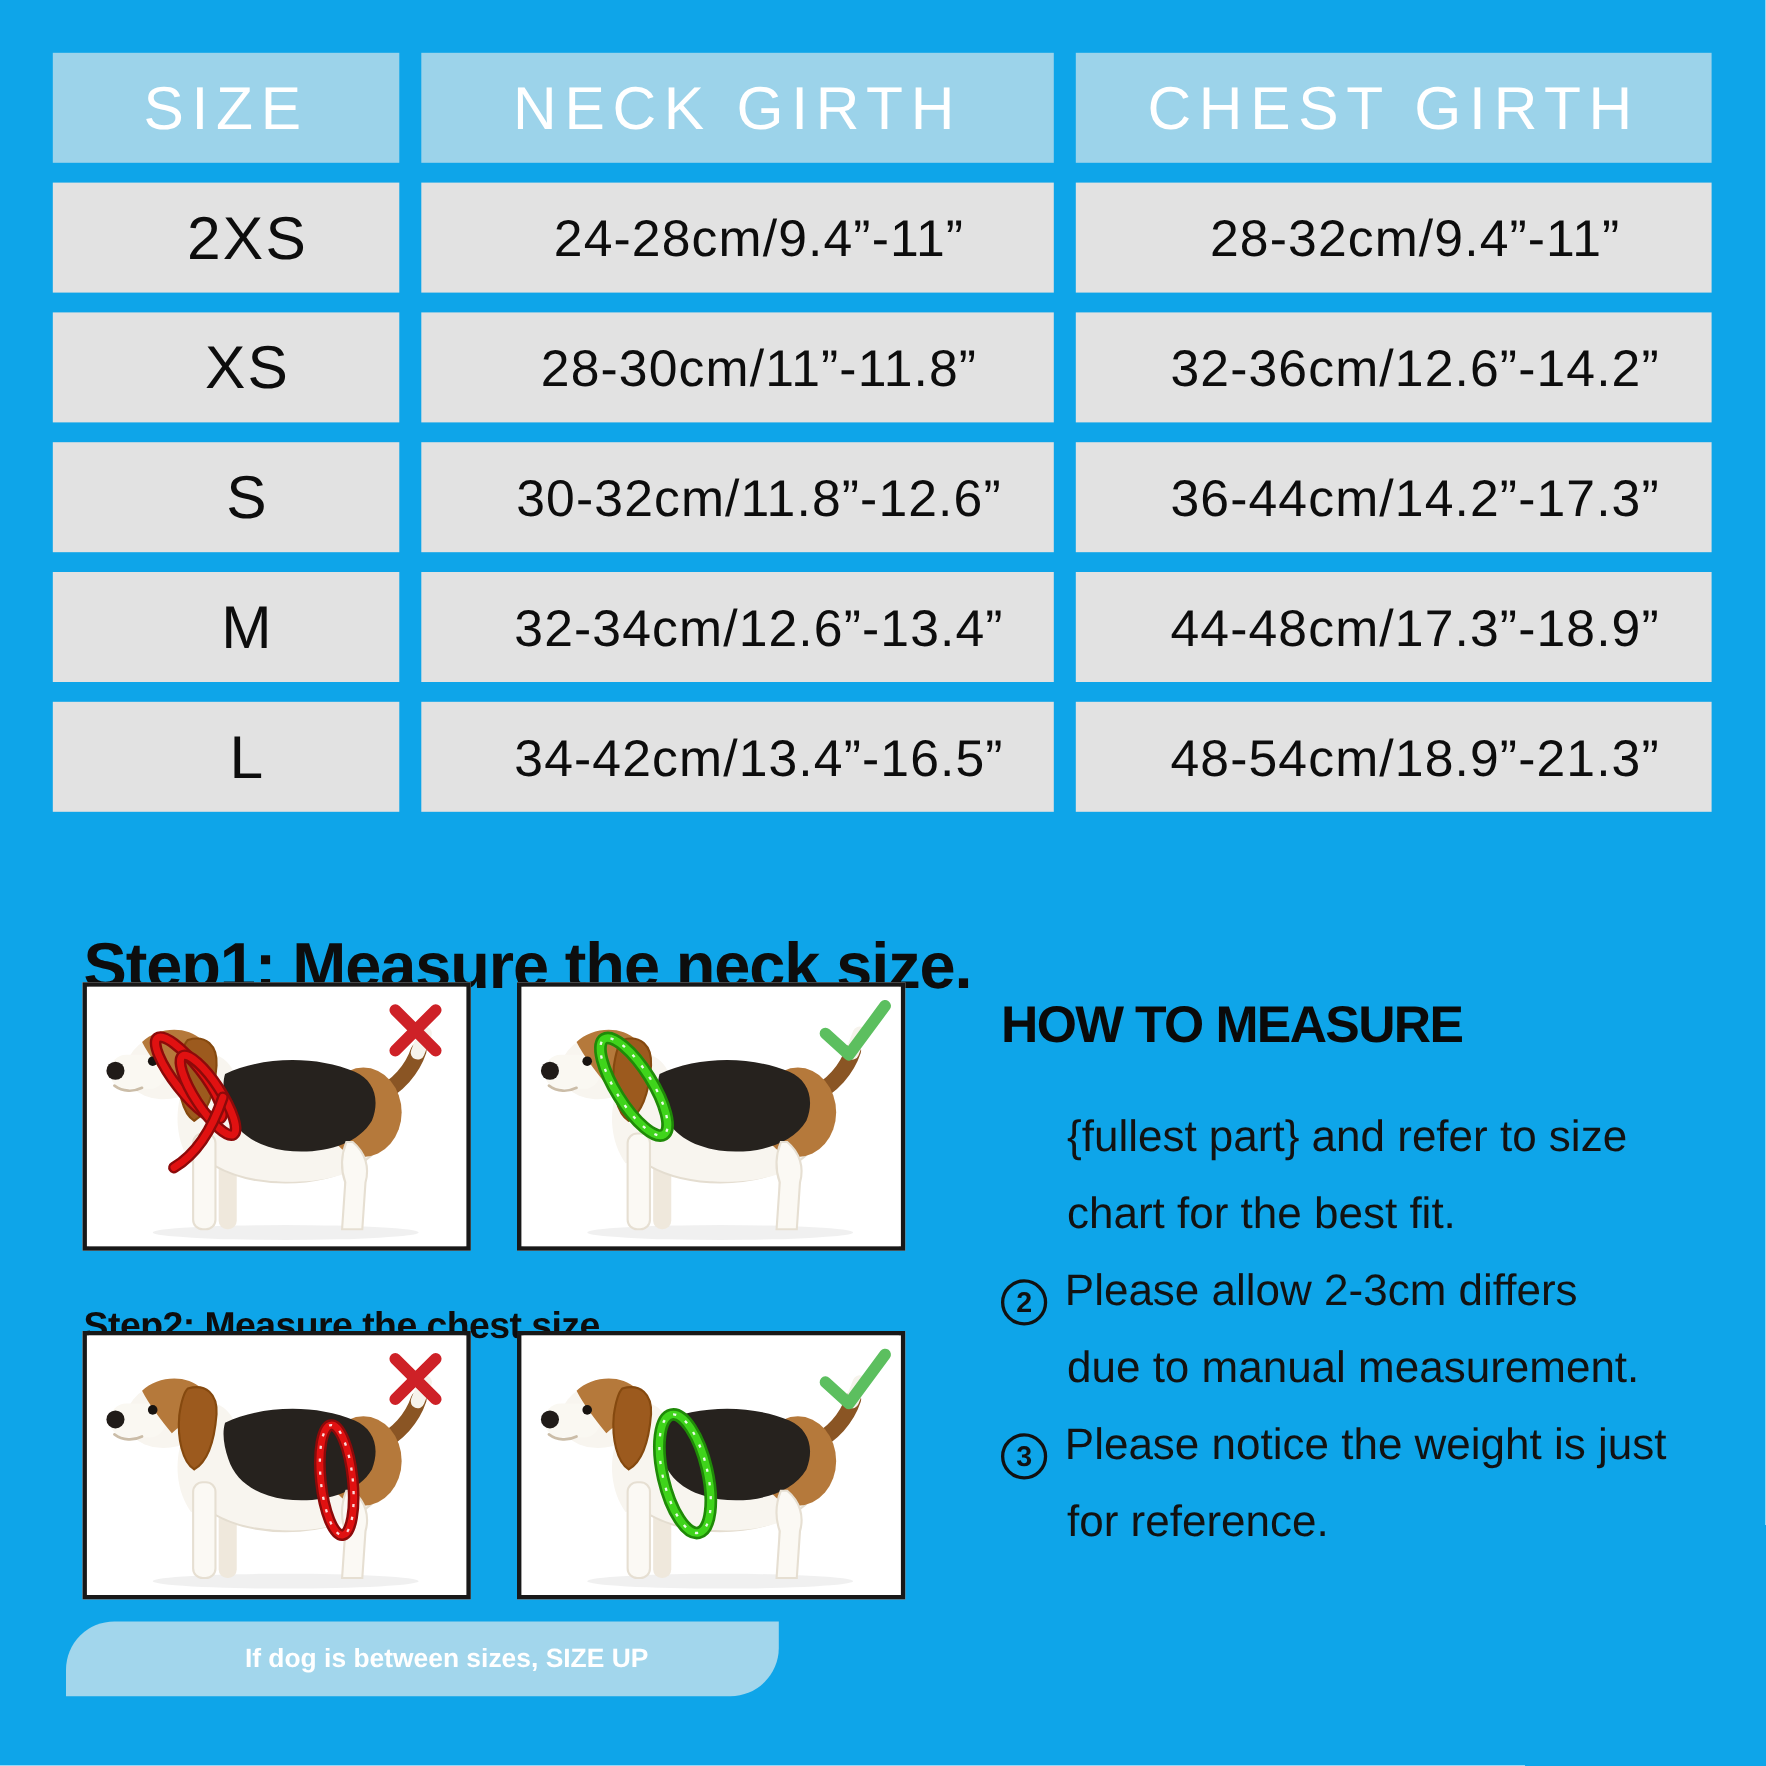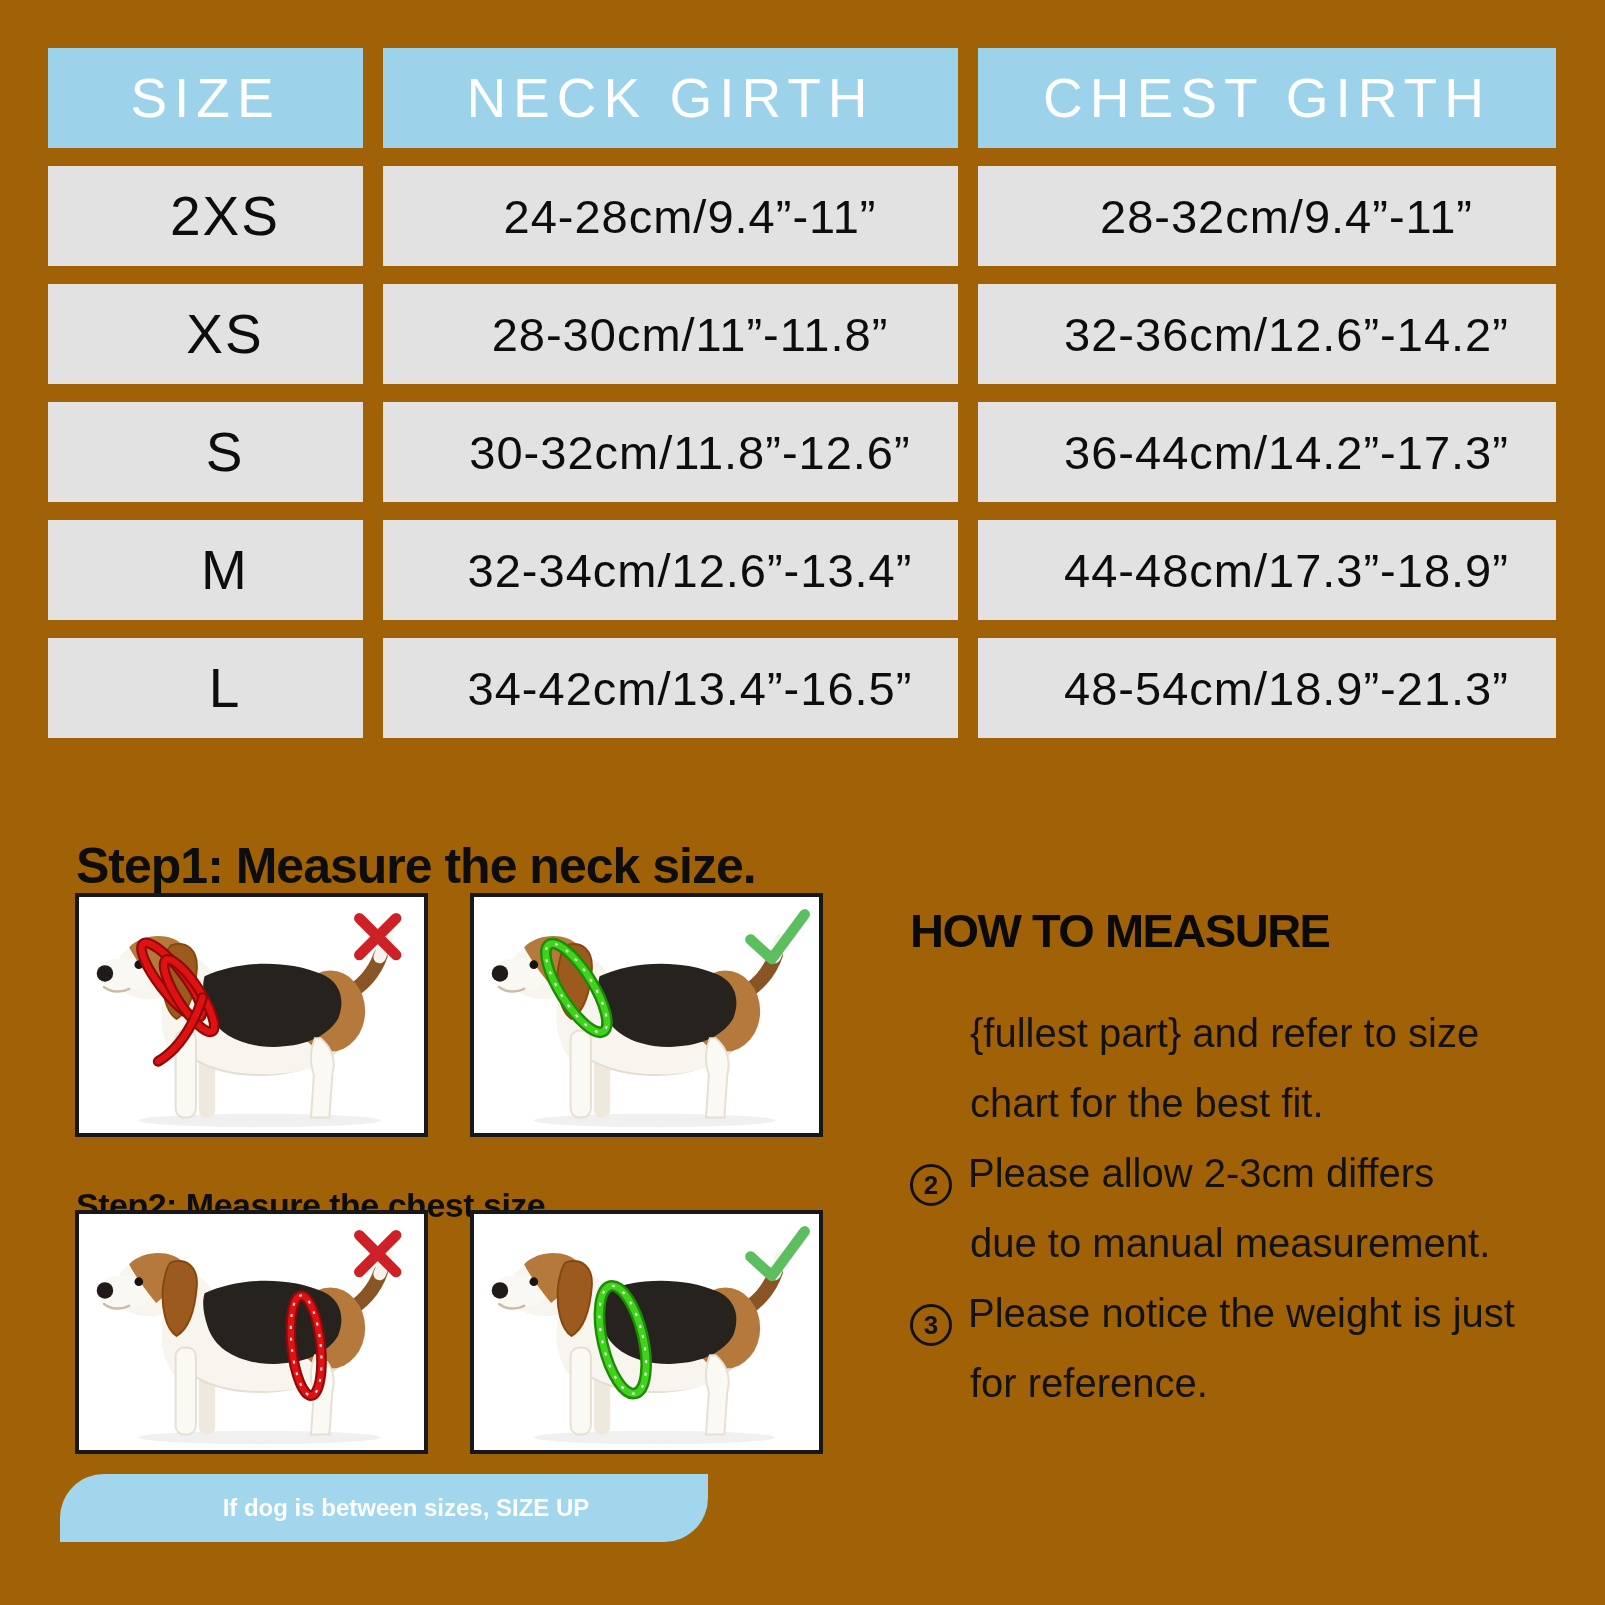--- a/index.html
+++ b/index.html
@@ -1,38 +1,38 @@
 <!DOCTYPE html>
 <html style="--header-blue: #9cd3ea; --row-gray: #e2e2e2; --pill-blue: #a2d6ec; --wrong-red: #ce2127; --right-green: #5cbf5f; --strap-red: #e01111; --strap-red-edge: #8c0a0a; --strap-green: #3fd41b; --strap-green-edge: #1f8a08;"><head>
 <meta charset="utf-8">
 <style>
   html,body{margin:0;padding:0;background:#ffffff;}
   .page{
-    position:relative;width:1605px;height:1605px;background:#a16207;overflow:hidden;
+    position:relative;width:1605px;height:1605px;background:#0ea5e9;overflow:hidden;
     font-family:"Liberation Sans","DejaVu Sans",sans-serif;color:#0d0d0d;
   }
   
   .size-table{
     position:absolute;left:48px;top:48px;
     display:grid;grid-template-columns:315px 575px 578px;
     column-gap:20px;row-gap:18px;
   }
   .th{
     height:100px;background:var(--header-blue,#9cd3ea);color:#ffffff;
     display:flex;align-items:center;justify-content:center;
     font-size:55px;letter-spacing:7px;font-weight:400;
   }
   .td{
     height:100px;background:var(--row-gray,#e2e2e2);
     display:flex;align-items:center;justify-content:center;
     font-size:47px;letter-spacing:1px;white-space:nowrap;padding-left:39px;
   }
   .td.size{font-size:55px;letter-spacing:2px;}
   
-  .step1-title{position:absolute;left:76px;top:795px;font-size:50px;font-weight:bold;letter-spacing:-1px;}
+  .step1-title{position:absolute;left:76px;top:795px;font-size:59px;font-weight:bold;letter-spacing:-1px;}
   .step2-title{position:absolute;left:76px;top:1158px;font-size:34px;font-weight:bold;letter-spacing:-0.5px;}
   
   .panel-row{position:absolute;left:75px;display:flex;gap:42px;}
   .panel-row.row1{top:893px;}
   .panel-row.row2{top:1210px;}
   .dog-panel{
     margin:0;width:353px;height:244px;box-sizing:border-box;
     border:4px solid #181818;background:#ffffff;
   }
   .dog-panel svg{display:block;width:100%;height:100%;}

